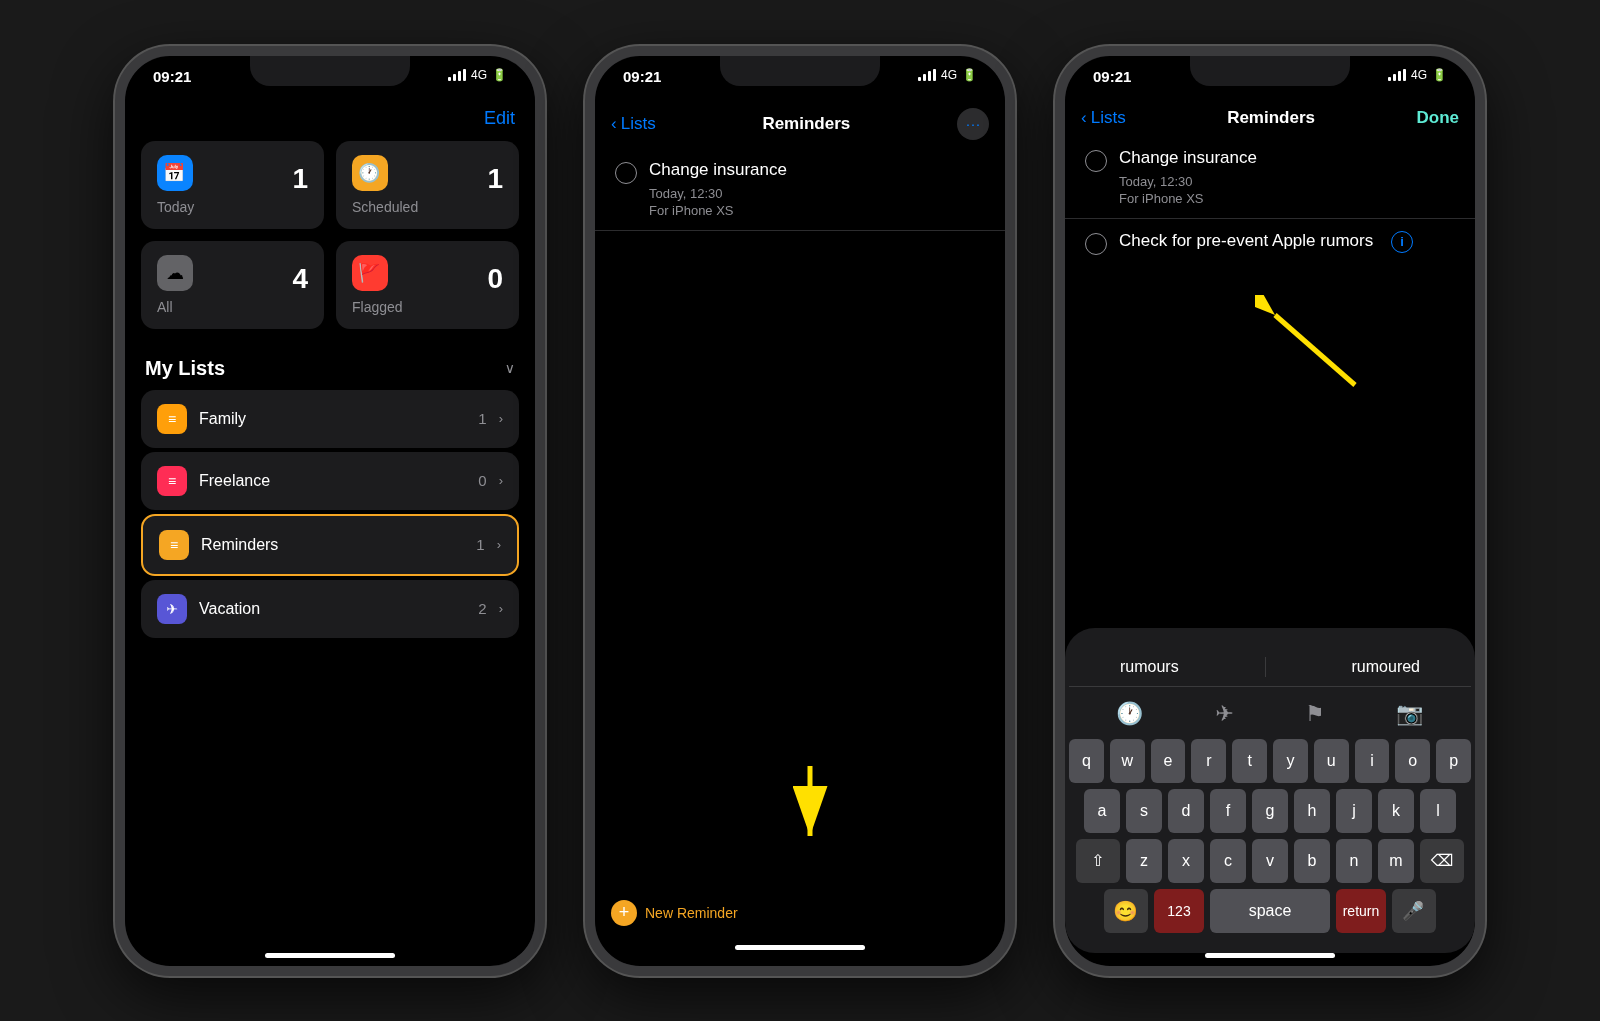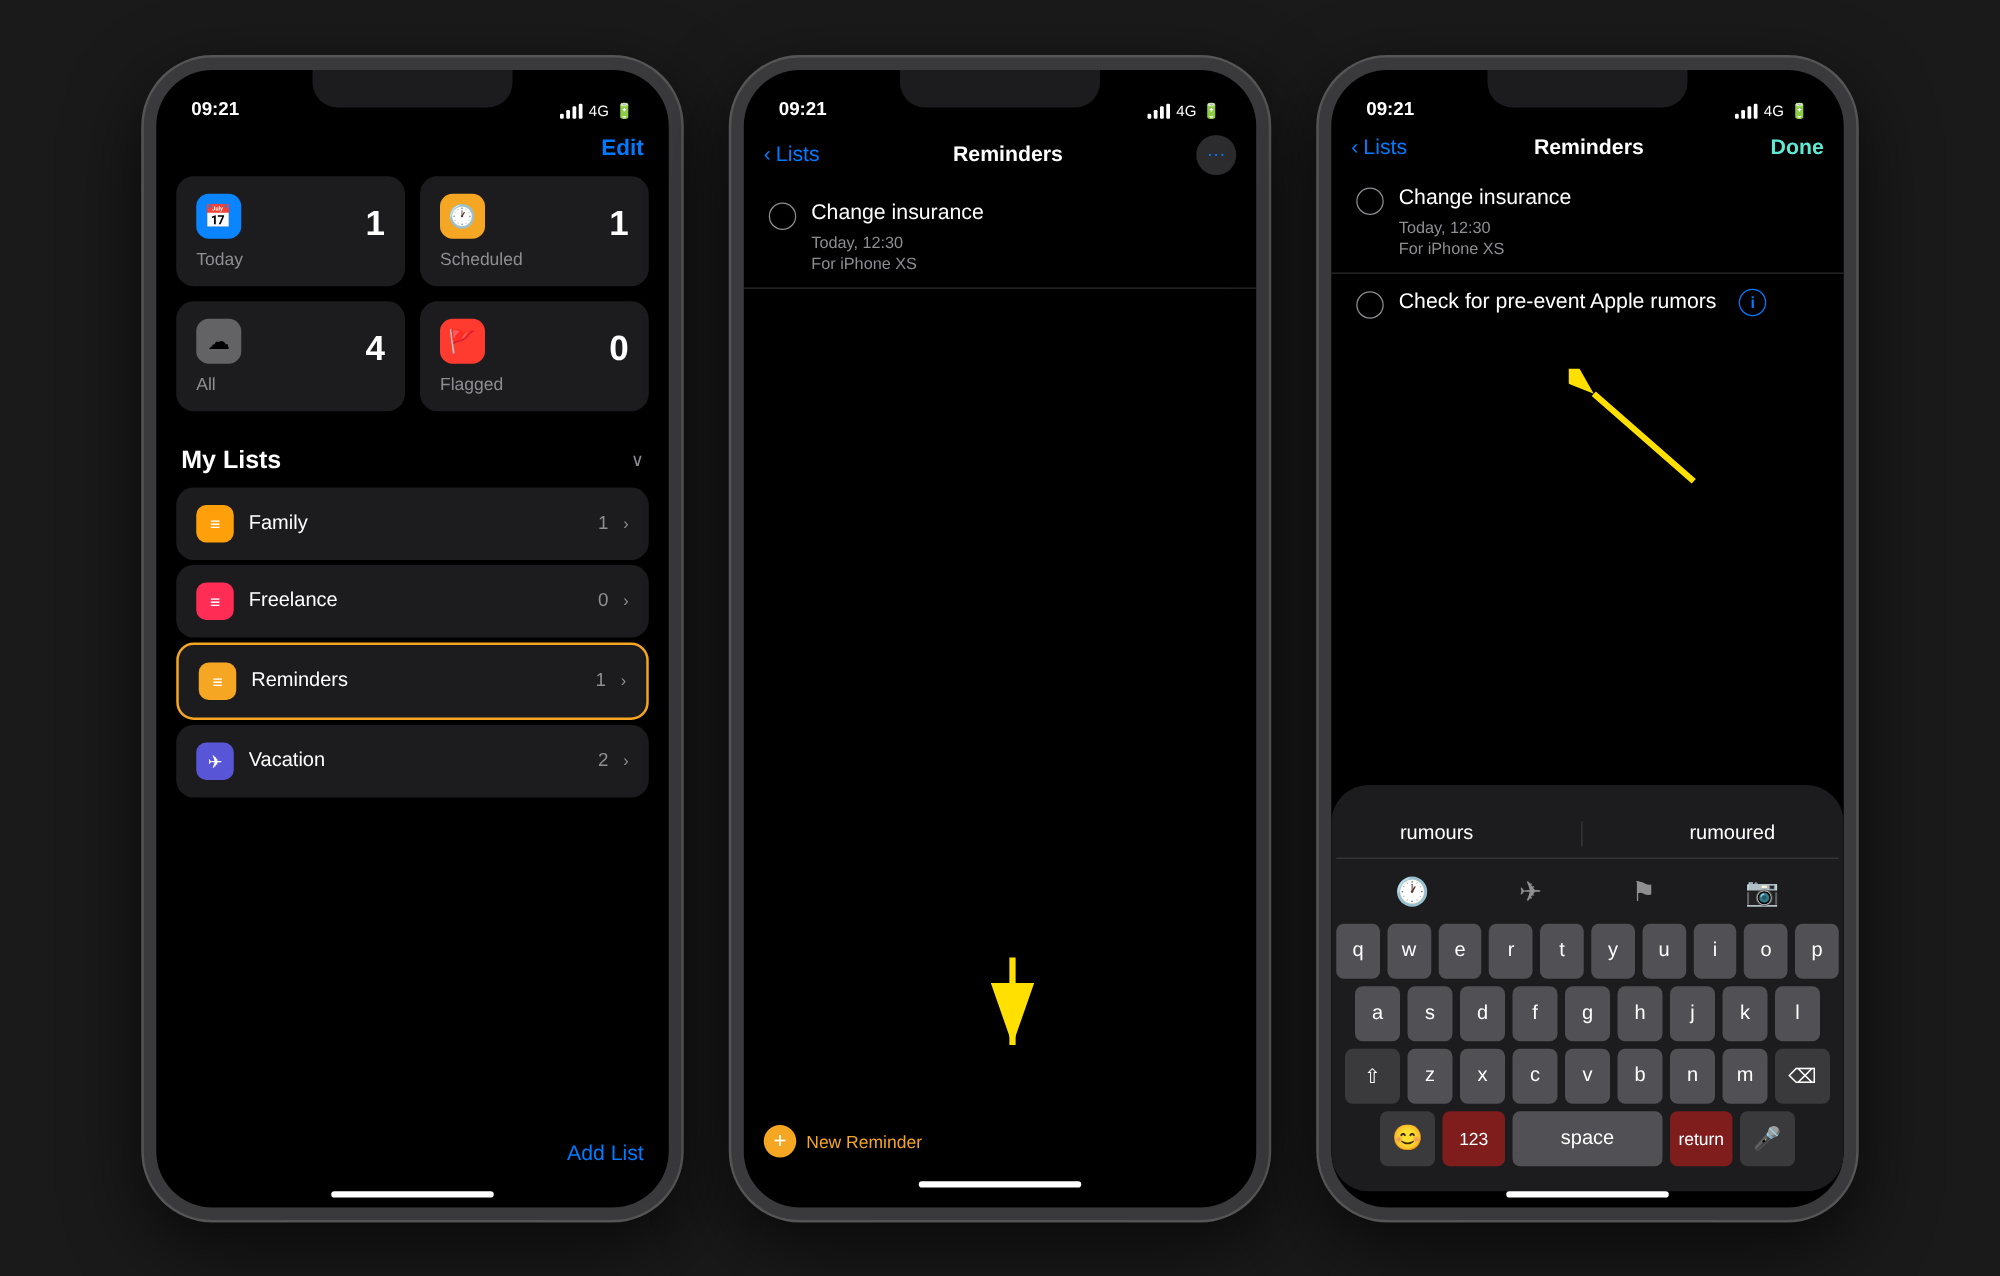--- a/index.html
+++ b/index.html
@@ -60,21 +60,21 @@
       overflow: hidden;
       background: #000;
       display: flex;
       flex-direction: column;
     }
 
     
     .status-bar {
       display: flex;
       justify-content: space-between;
-      align-items: flex-end;
+      align-items: flex-start;
       padding: 12px 28px 4px;
       height: 44px;
       flex-shrink: 0;
     }
 
     .status-time {
       font-size: 15px;
       font-weight: 600;
       color: #fff;
     }
@@ -111,21 +111,21 @@
     
     .lists-header {
       display: flex;
       justify-content: flex-end;
       padding: 8px 20px 12px;
     }
 
     .edit-btn {
       color: #007AFF;
       font-size: 18px;
-      font-weight: 700;
+      font-weight: 400;
     }
 
     .grid-cards {
       display: grid;
       grid-template-columns: 1fr 1fr;
       gap: 12px;
       padding: 0 16px;
       margin-bottom: 24px;
     }
 
@@ -578,21 +578,20 @@
           <div class="list-icon" style="background:#5856d6">
             <span style="color:#fff;font-size:14px">✈</span>
           </div>
           <span class="list-name">Vacation</span>
           <span class="list-count">2</span>
           <span class="list-chevron">›</span>
         </div>
       </div>
 
       <div style="flex:1"></div>
-      <div class="add-list-btn">Add List</div>
       <div class="home-indicator"></div>
     </div>
   </div>
 </div>
 
 <div class="phone phone-relative">
   <div class="phone-screen">
 
     <div class="status-bar">
       <span class="status-time">09:21</span>

